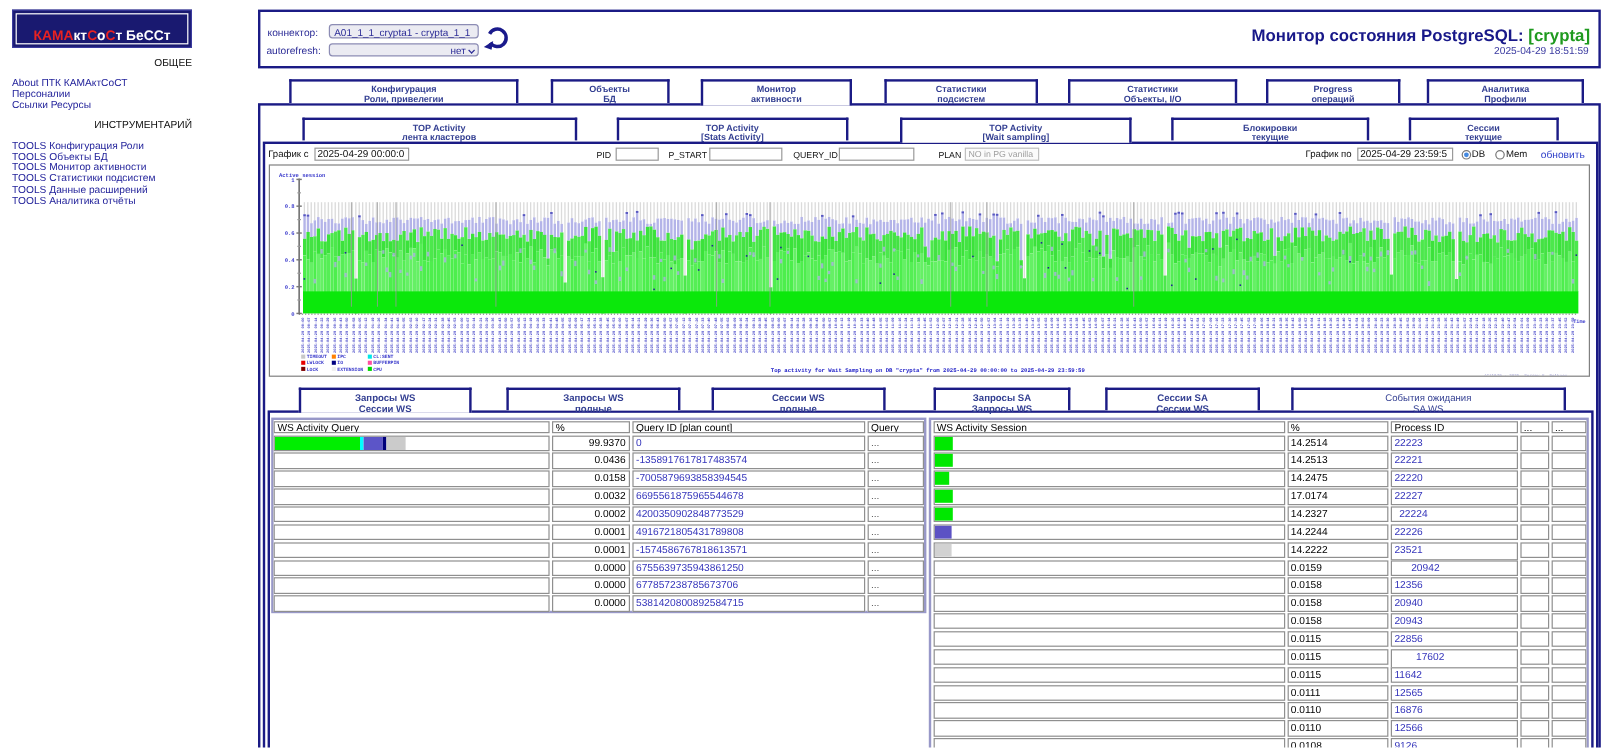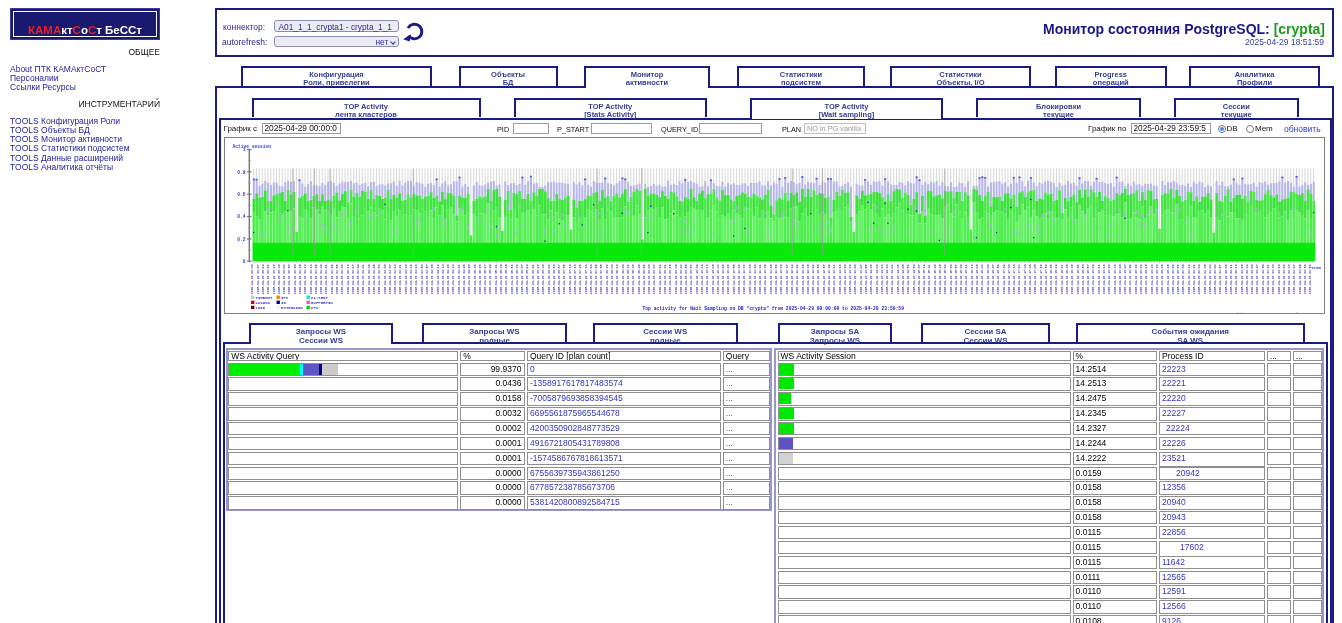--- a/index.html
+++ b/index.html
@@ -1976,21 +1976,21 @@
       <text x="86.1" y="170.79999999999998" font-family="Liberation Mono,monospace" font-weight="bold" font-size="4" fill="#3c3ccc">CPU</text>
       <text x="679" y="172" text-anchor="end" font-family="Liberation Mono,monospace" font-weight="bold" font-size="4.7" fill="#2424c8">Top activity for Wait Sampling on DB "crypta" from 2025-04-29 00:00:00 to 2025-04-29 23:59:59</text>
       <text x="1081" y="176.5" text-anchor="end" font-family="Liberation Mono,monospace" font-size="3.5" fill="#8888c4">(C)1979 - 2025, Sergey K. Belkaev</text>
     </svg>
   </div>
 <div style="position:absolute;left:249px;top:322.5px;width:144px;height:21.899999999999977px;border:2px solid #1b1b85;border-bottom:none;background:#fff;z-index:6;box-sizing:border-box;text-align:center;font-size:8px;font-weight:bold;color:#333f92;line-height:9.2px;padding-top:2.5px">Запросы WS<br>Сессии WS</div>
 <div style="position:absolute;left:422px;top:322.5px;width:145px;height:19.899999999999977px;border:2px solid #1b1b85;border-bottom:none;background:#fff;z-index:4;box-sizing:border-box;text-align:center;font-size:8px;font-weight:bold;color:#333f92;line-height:9.2px;padding-top:2.5px">Запросы WS<br>полные</div>
 <div style="position:absolute;left:592.5px;top:322.5px;width:145.5px;height:19.899999999999977px;border:2px solid #1b1b85;border-bottom:none;background:#fff;z-index:4;box-sizing:border-box;text-align:center;font-size:8px;font-weight:bold;color:#333f92;line-height:9.2px;padding-top:2.5px">Сессии WS<br>полные</div>
 <div style="position:absolute;left:778px;top:322.5px;width:114px;height:19.899999999999977px;border:2px solid #1b1b85;border-bottom:none;background:#fff;z-index:4;box-sizing:border-box;text-align:center;font-size:8px;font-weight:bold;color:#333f92;line-height:9.2px;padding-top:2.5px">Запросы SA<br>Запросы WS</div>
 <div style="position:absolute;left:921px;top:322.5px;width:129px;height:19.899999999999977px;border:2px solid #1b1b85;border-bottom:none;background:#fff;z-index:4;box-sizing:border-box;text-align:center;font-size:8px;font-weight:bold;color:#333f92;line-height:9.2px;padding-top:2.5px">Сессии SA<br>Сессии WS</div>
-<div style="position:absolute;left:1076px;top:322.5px;width:228.5px;height:19.899999999999977px;border:2px solid #1b1b85;border-bottom:none;background:#fff;z-index:4;box-sizing:border-box;text-align:center;font-size:8px;font-weight:bold;color:#333f92;line-height:9.2px;padding-top:2.5px">События ожидания<br>SA WS</div>
+<div style="position:absolute;left:1076px;top:322.5px;width:228.5px;height:19.899999999999977px;border:2px solid #1b1b85;border-bottom:none;background:#fff;z-index:4;box-sizing:border-box;text-align:center;font-size:8px;font-weight:normal;color:#333f92;line-height:9.2px;padding-top:2.5px">События ожидания<br>SA WS</div>
 <div class="abs" style="left:226px;top:347.5px;width:546px;height:163.5px;border:2px solid #9898c8;background:#fff"></div>
 <div class="tc" style="left:228.2px;top:350.6px;width:230px;height:10.6px;padding-left:2px;line-height:9.8px">WS Activity Query</div>
 <div class="tc" style="left:460.2px;top:350.6px;width:65.2px;height:10.6px;padding-left:2px;line-height:9.8px">%</div>
 <div class="tc" style="left:527px;top:350.6px;width:194px;height:10.6px;padding-left:2px;line-height:9.8px">Query ID [plan count]</div>
 <div class="tc" style="left:722.8px;top:350.6px;width:47.2px;height:10.6px;padding-left:2px;line-height:9.8px">Query</div>
 <div class="tc" style="left:228.2px;top:362.6px;width:230px;height:13.4px;">
     <div style="height:11.2px;display:flex">
       <div style="width:71px;background:#00ee00"></div>
       <div style="width:3px;background:#00ffff"></div>
       <div style="width:15.5px;background:#5c55c8"></div>
@@ -2060,21 +2060,21 @@
 <div class="tc" style="left:777.6px;top:392.3px;width:293px;height:13.4px;">
     <div style="height:11px;width:12px;background:#00e800"></div>
   </div>
 <div class="tc" style="left:1072.6px;top:392.3px;width:84.4px;height:13.4px;padding-left:2px">14.2475</div>
 <div class="tc" style="left:1159px;top:392.3px;width:106px;height:13.4px;color:#3535bb;padding-left:2px">22220</div>
 <div class="tc" style="left:1266.8px;top:392.3px;width:24.2px;height:13.4px;"></div>
 <div class="tc" style="left:1292.8px;top:392.3px;width:29.2px;height:13.4px;"></div>
 <div class="tc" style="left:777.6px;top:407.15000000000003px;width:293px;height:13.4px;">
     <div style="height:11px;width:15px;background:#00e800"></div>
   </div>
-<div class="tc" style="left:1072.6px;top:407.15000000000003px;width:84.4px;height:13.4px;padding-left:2px">14.2345</div>
+<div class="tc" style="left:1072.6px;top:407.15000000000003px;width:84.4px;height:13.4px;padding-left:2px">17.0174</div>
 <div class="tc" style="left:1159px;top:407.15000000000003px;width:106px;height:13.4px;color:#3535bb;padding-left:2px">22227</div>
 <div class="tc" style="left:1266.8px;top:407.15000000000003px;width:24.2px;height:13.4px;"></div>
 <div class="tc" style="left:1292.8px;top:407.15000000000003px;width:29.2px;height:13.4px;"></div>
 <div class="tc" style="left:777.6px;top:422.0px;width:293px;height:13.4px;">
     <div style="height:11px;width:15px;background:#00e800"></div>
   </div>
 <div class="tc" style="left:1072.6px;top:422.0px;width:84.4px;height:13.4px;padding-left:2px">14.2327</div>
 <div class="tc" style="left:1159px;top:422.0px;width:106px;height:13.4px;color:#3535bb;padding-left:6px">22224</div>
 <div class="tc" style="left:1266.8px;top:422.0px;width:24.2px;height:13.4px;"></div>
 <div class="tc" style="left:1292.8px;top:422.0px;width:29.2px;height:13.4px;"></div>
@@ -2127,21 +2127,21 @@
 <div class="tc" style="left:1159px;top:555.65px;width:106px;height:13.4px;color:#3535bb;padding-left:2px">11642</div>
 <div class="tc" style="left:1266.8px;top:555.65px;width:24.2px;height:13.4px;"></div>
 <div class="tc" style="left:1292.8px;top:555.65px;width:29.2px;height:13.4px;"></div>
 <div class="tc" style="left:777.6px;top:570.5px;width:293px;height:13.4px;"></div>
 <div class="tc" style="left:1072.6px;top:570.5px;width:84.4px;height:13.4px;padding-left:2px">0.0111</div>
 <div class="tc" style="left:1159px;top:570.5px;width:106px;height:13.4px;color:#3535bb;padding-left:2px">12565</div>
 <div class="tc" style="left:1266.8px;top:570.5px;width:24.2px;height:13.4px;"></div>
 <div class="tc" style="left:1292.8px;top:570.5px;width:29.2px;height:13.4px;"></div>
 <div class="tc" style="left:777.6px;top:585.35px;width:293px;height:13.4px;"></div>
 <div class="tc" style="left:1072.6px;top:585.35px;width:84.4px;height:13.4px;padding-left:2px">0.0110</div>
-<div class="tc" style="left:1159px;top:585.35px;width:106px;height:13.4px;color:#3535bb;padding-left:2px">12591</div>
+<div class="tc" style="left:1159px;top:585.35px;width:106px;height:13.4px;color:#3535bb;padding-left:2px">16876</div>
 <div class="tc" style="left:1266.8px;top:585.35px;width:24.2px;height:13.4px;"></div>
 <div class="tc" style="left:1292.8px;top:585.35px;width:29.2px;height:13.4px;"></div>
 <div class="tc" style="left:777.6px;top:600.2px;width:293px;height:13.4px;"></div>
 <div class="tc" style="left:1072.6px;top:600.2px;width:84.4px;height:13.4px;padding-left:2px">0.0110</div>
 <div class="tc" style="left:1159px;top:600.2px;width:106px;height:13.4px;color:#3535bb;padding-left:2px">12566</div>
 <div class="tc" style="left:1266.8px;top:600.2px;width:24.2px;height:13.4px;"></div>
 <div class="tc" style="left:1292.8px;top:600.2px;width:29.2px;height:13.4px;"></div>
 <div class="tc" style="left:777.6px;top:615.05px;width:293px;height:13.4px;"></div>
 <div class="tc" style="left:1072.6px;top:615.05px;width:84.4px;height:13.4px;padding-left:2px">0.0108</div>
 <div class="tc" style="left:1159px;top:615.05px;width:106px;height:13.4px;color:#3535bb;padding-left:2px">9126</div>

